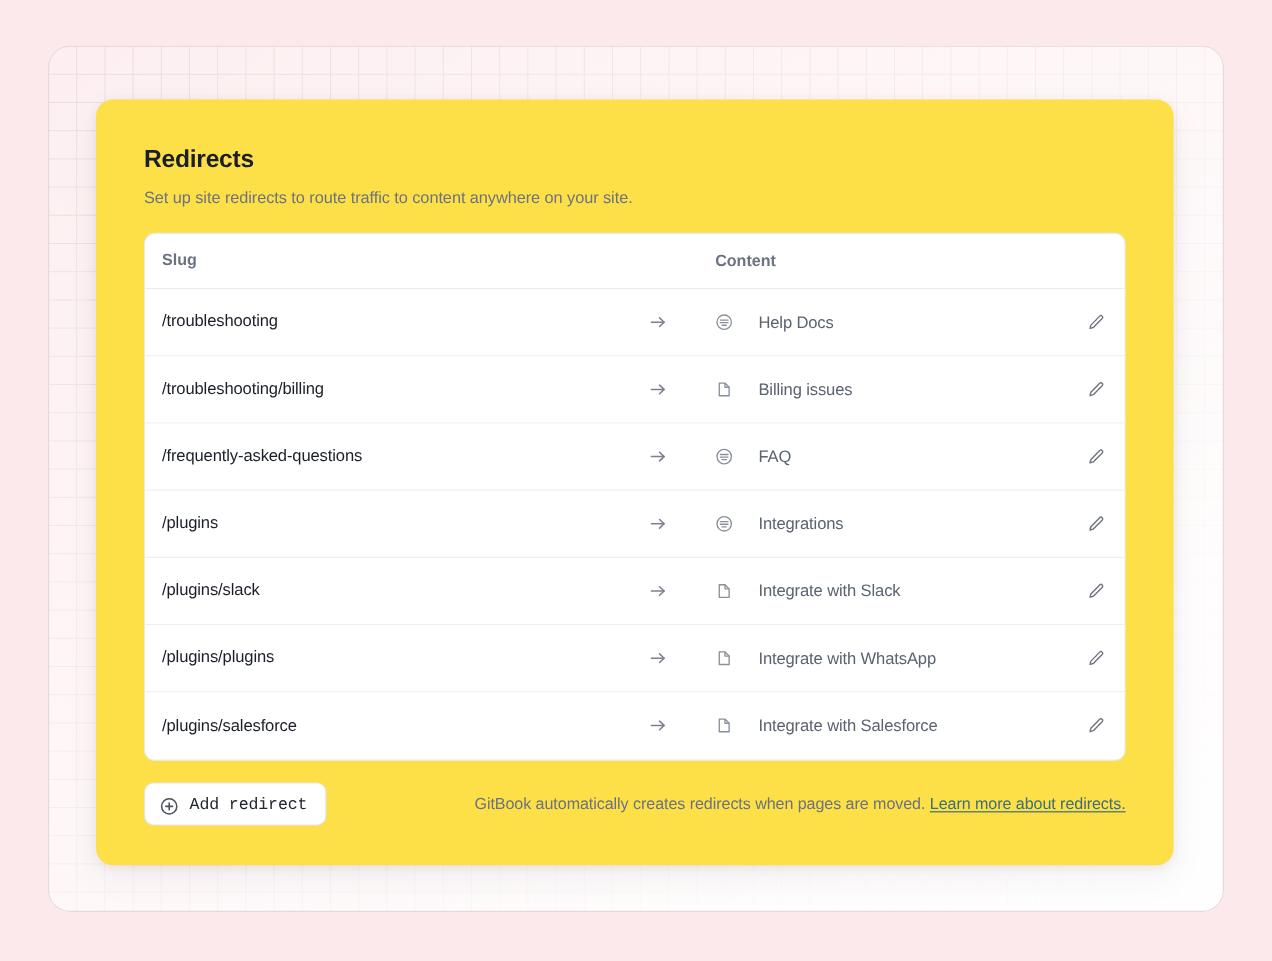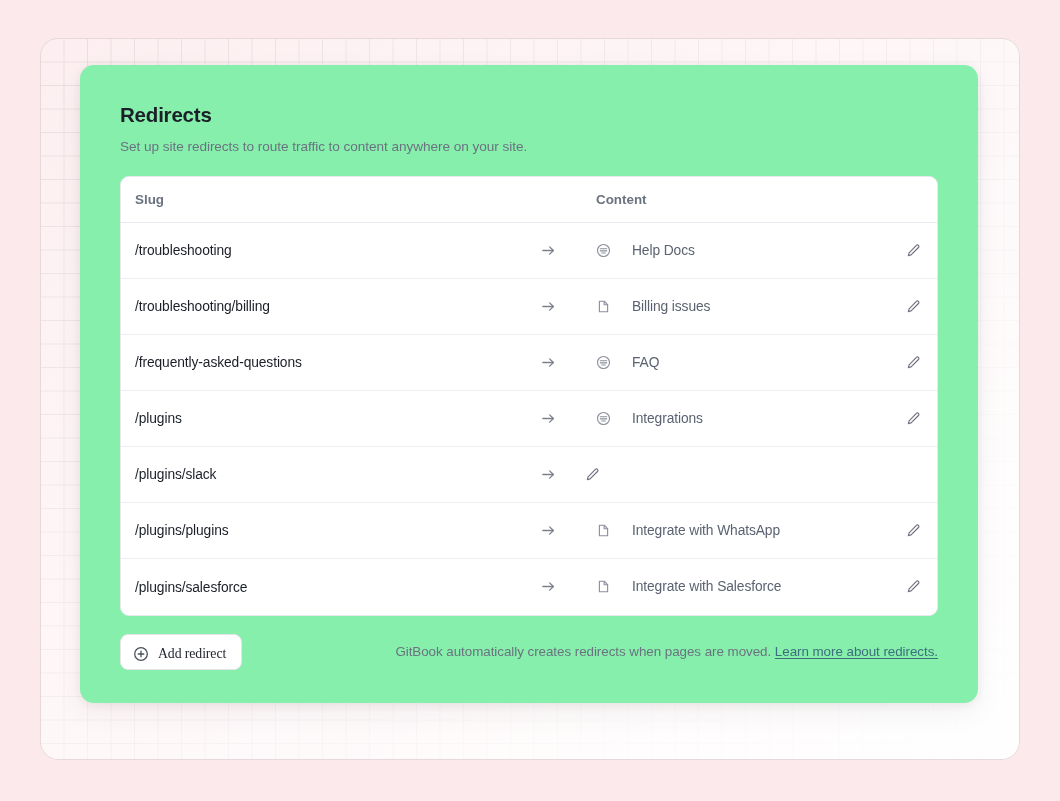--- a/index.html
+++ b/index.html
@@ -33,24 +33,24 @@
       linear-gradient(to bottom, #e9dbdd 1px, transparent 1px);
     background-size: 100% 100%, 23.5px 23.5px, 23.5px 23.5px;
     background-position: 0 0, 0 0, 0 0;
     box-shadow: inset 0 0 0 1px #e7d9db;
   }
 
   
   .card {
     position: absolute;
     left: 80px;
-    top: 65px;
+    top: 83px;
     width: 898px;
     height: 638px;
-    background: #86efac;
+    background: #fde047;
     border-radius: 14px;
     box-shadow: 0 2px 10px rgba(40,20,25,0.07), 0 10px 30px rgba(40,20,25,0.05);
     padding: 38px 40px 0 40px;
   }
 
   .page-title {
     font-size: 20.5px;
     font-weight: bold;
     color: #1b1f27;
     letter-spacing: -0.2px;
@@ -133,21 +133,21 @@
     display: inline-flex;
     align-items: center;
     gap: 9px;
     height: 36px;
     padding: 4px 15px 0 12px;
     border: 1px solid #e4e6eb;
     border-radius: 8px;
     background: #fff;
     font-size: 13.8px;
     color: #22262f;
-    font-family: Liberation Serif, serif;
+    font-family: Liberation Mono, monospace;
     cursor: pointer;
     letter-spacing: -0.1px;
   }
   .add-btn .plus-icon { color: #4b515d; }
 
   .footer-note {
     font-size: 13.4px;
     color: #6b7280;
     letter-spacing: -0.05px;
     padding-right: 0px;
@@ -295,20 +295,29 @@
         <div class="trow">
           <div class="col-slug"><span class="slug-text">/plugins/slack</span></div>
           <div class="col-arrow">
             <span class="icon arrow-icon">
               <svg width="17" height="17" viewBox="0 0 18 18" fill="none" stroke="currentColor" stroke-width="1.35" stroke-linecap="round" stroke-linejoin="round">
                 <path d="M3 9h11.2"></path>
                 <path d="M10.2 5.2L14.2 9l-4 3.8"></path>
               </svg>
             </span>
           </div>
+          <div class="col-content">
+            <span class="icon type-icon">
+              <svg width="15" height="15" viewBox="0 0 16 16" fill="none" stroke="currentColor" stroke-width="1.2" stroke-linejoin="round">
+                <path d="M3.6 2.4h5.1l3.7 3.7v7.5H3.6z"></path>
+                <path d="M8.7 2.4v3.7h3.7"></path>
+              </svg>
+            </span>
+            <span class="content-text">Integrate with Slack</span>
+          </div>
           <div class="col-edit">
             <span class="icon edit-icon">
               <svg width="15" height="15" viewBox="0 0 16 16" fill="none" stroke="currentColor" stroke-width="1.25" stroke-linecap="round" stroke-linejoin="round">
                 <path d="M11.1 2.6a1.55 1.55 0 0 1 2.2 2.2L5.4 12.7l-2.9.8.8-2.9z"></path>
               </svg>
             </span>
           </div>
         </div>
         <div class="trow">
           <div class="col-slug"><span class="slug-text">/plugins/plugins</span></div>

